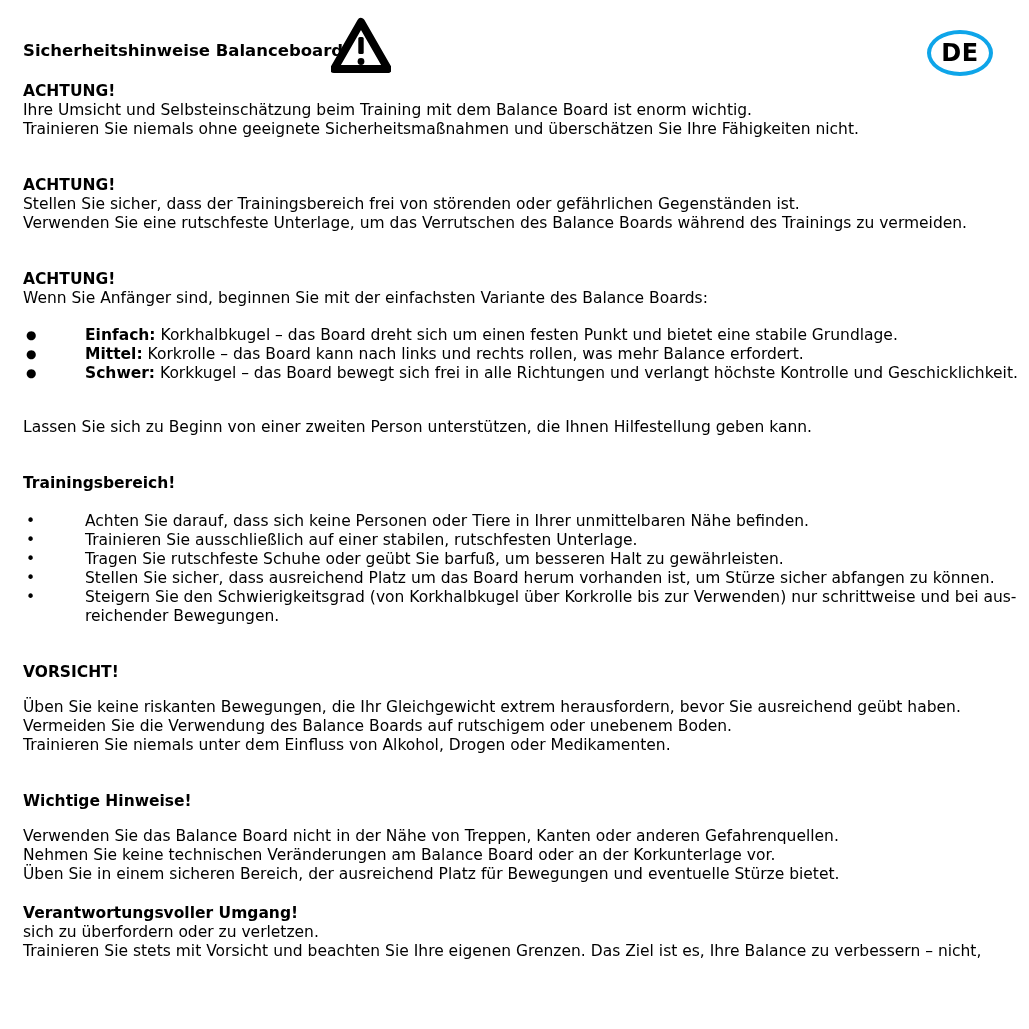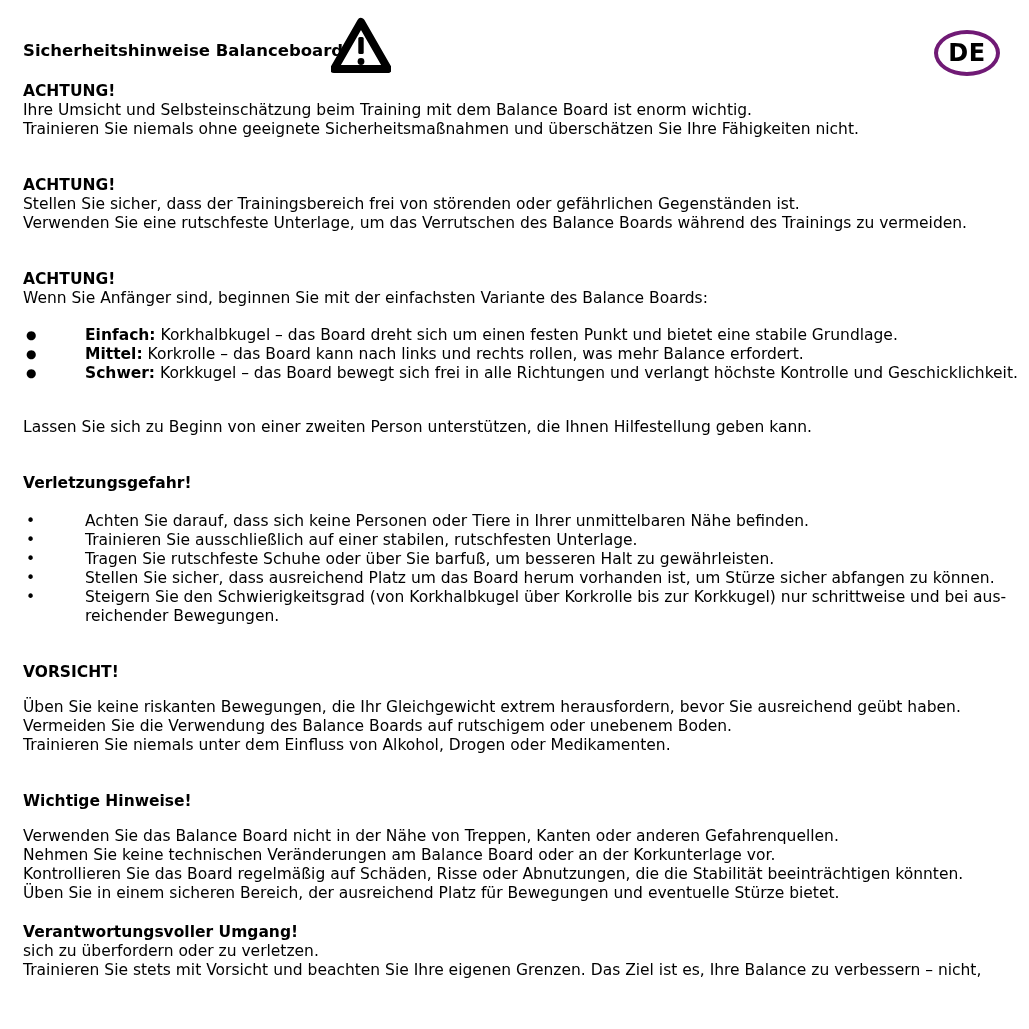--- a/index.html
+++ b/index.html
@@ -36,25 +36,25 @@
   }
   .warn-icon {
     position: absolute;
     left: 331px;
     top: 14px;
     width: 60px;
     height: 62px;
   }
   .lang-badge {
     position: absolute;
-    right: 29px;
+    right: 36px;
     top: 30px;
     width: 58px;
     height: 38px;
-    border: 4px solid #701a75;
+    border: 4px solid #0ea5e9;
     border-radius: 50%;
     display: flex;
     align-items: center;
     justify-content: center;
     font-size: 24px;
     font-weight: bold;
     letter-spacing: 0.5px;
   }
   
   .content {
@@ -136,63 +136,62 @@
         </div>
         <div class="li">
           <span class="glyph">●</span>
           <span class="btext text-line"><span class="b">Schwer:</span><span> Korkkugel – das Board bewegt sich frei in alle Richtungen und verlangt höchste Kontrolle und Geschicklichkeit.</span></span>
         </div>
       </div>
       <div class="sec-footer text-line">Lassen Sie sich zu Beginn von einer zweiten Person unterstützen, die Ihnen Hilfestellung geben kann.</div>
     </div>
 
     <div class="sec-4">
-      <div class="sec-heading">Verletzungsgefahr!</div>
+      <div class="sec-heading">Trainingsbereich!</div>
       <div class="bullets-small">
         <div class="li">
           <span class="glyph">•</span>
           <span class="btext text-line">Achten Sie darauf, dass sich keine Personen oder Tiere in Ihrer unmittelbaren Nähe befinden.</span>
         </div>
         <div class="li">
           <span class="glyph">•</span>
           <span class="btext text-line">Trainieren Sie ausschließlich auf einer stabilen, rutschfesten Unterlage.</span>
         </div>
         <div class="li">
           <span class="glyph">•</span>
-          <span class="btext text-line">Tragen Sie rutschfeste Schuhe oder über Sie barfuß, um besseren Halt zu gewährleisten.</span>
+          <span class="btext text-line">Tragen Sie rutschfeste Schuhe oder geübt Sie barfuß, um besseren Halt zu gewährleisten.</span>
         </div>
         <div class="li">
           <span class="glyph">•</span>
           <span class="btext text-line">Stellen Sie sicher, dass ausreichend Platz um das Board herum vorhanden ist, um Stürze sicher abfangen zu können.</span>
         </div>
         <div class="li">
           <span class="glyph">•</span>
           <span class="btext">
-            <div class="text-line">Steigern Sie den Schwierigkeitsgrad (von Korkhalbkugel über Korkrolle bis zur Korkkugel) nur schrittweise und bei aus-</div>
+            <div class="text-line">Steigern Sie den Schwierigkeitsgrad (von Korkhalbkugel über Korkrolle bis zur Verwenden) nur schrittweise und bei aus-</div>
             <div class="text-line">reichender Bewegungen.</div>
           </span>
         </div>
       </div>
     </div>
 
     <div class="sec-5">
       <div class="sec-heading">VORSICHT!</div>
       <div class="body-gap">
         <div class="text-line">Üben Sie keine riskanten Bewegungen, die Ihr Gleichgewicht extrem herausfordern, bevor Sie ausreichend geübt haben.</div>
         <div class="text-line">Vermeiden Sie die Verwendung des Balance Boards auf rutschigem oder unebenem Boden.</div>
         <div class="text-line">Trainieren Sie niemals unter dem Einfluss von Alkohol, Drogen oder Medikamenten.</div>
       </div>
     </div>
 
     <div class="sec-6">
       <div class="sec-heading">Wichtige Hinweise!</div>
       <div class="body-gap">
         <div class="text-line">Verwenden Sie das Balance Board nicht in der Nähe von Treppen, Kanten oder anderen Gefahrenquellen.</div>
         <div class="text-line">Nehmen Sie keine technischen Veränderungen am Balance Board oder an der Korkunterlage vor.</div>
-        <div class="text-line">Kontrollieren Sie das Board regelmäßig auf Schäden, Risse oder Abnutzungen, die die Stabilität beeinträchtigen könnten.</div>
         <div class="text-line">Üben Sie in einem sicheren Bereich, der ausreichend Platz für Bewegungen und eventuelle Stürze bietet.</div>
       </div>
     </div>
 
     <div class="sec-7">
       <div class="sec-heading">Verantwortungsvoller Umgang!</div>
       <div>
         <div class="text-line">sich zu überfordern oder zu verletzen.</div>
         <div class="text-line">Trainieren Sie stets mit Vorsicht und beachten Sie Ihre eigenen Grenzen. Das Ziel ist es, Ihre Balance zu verbessern – nicht,</div>
       </div>

